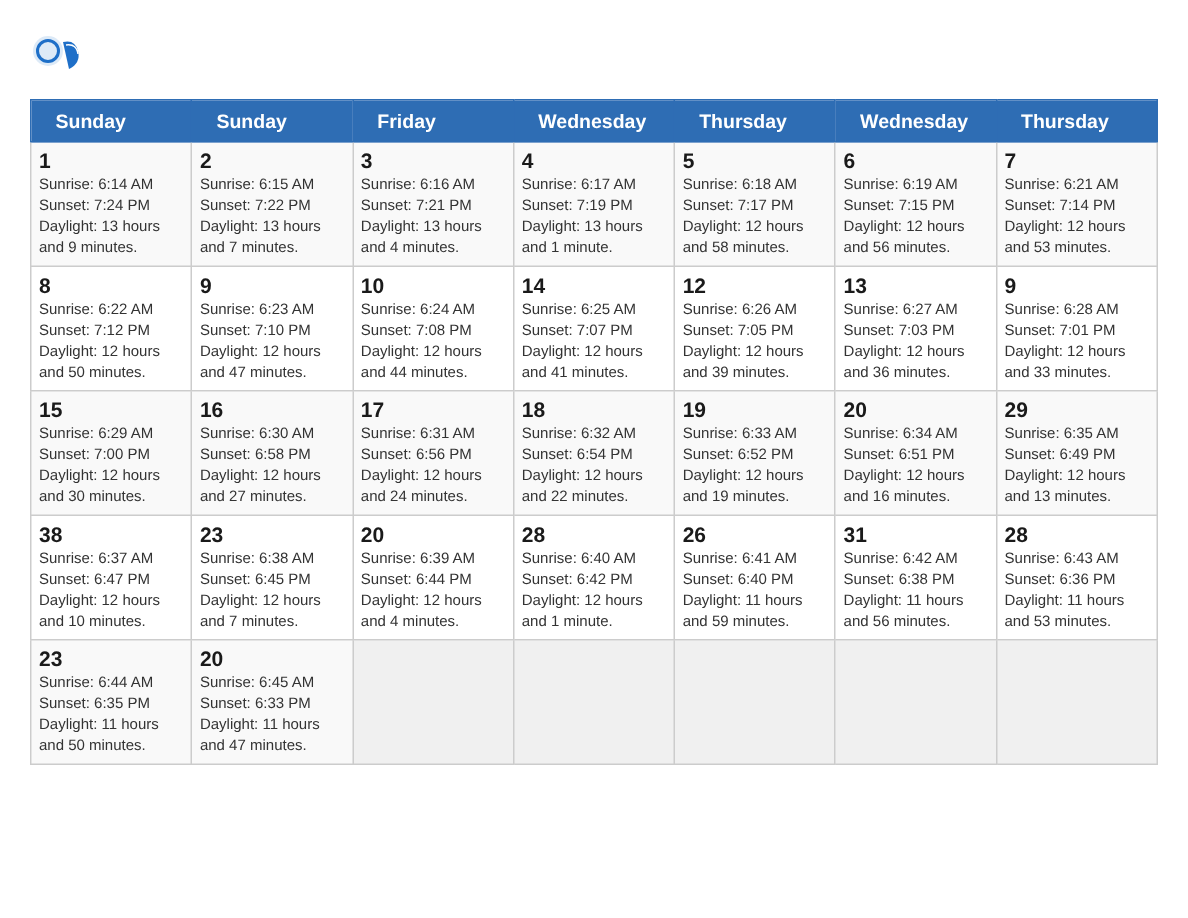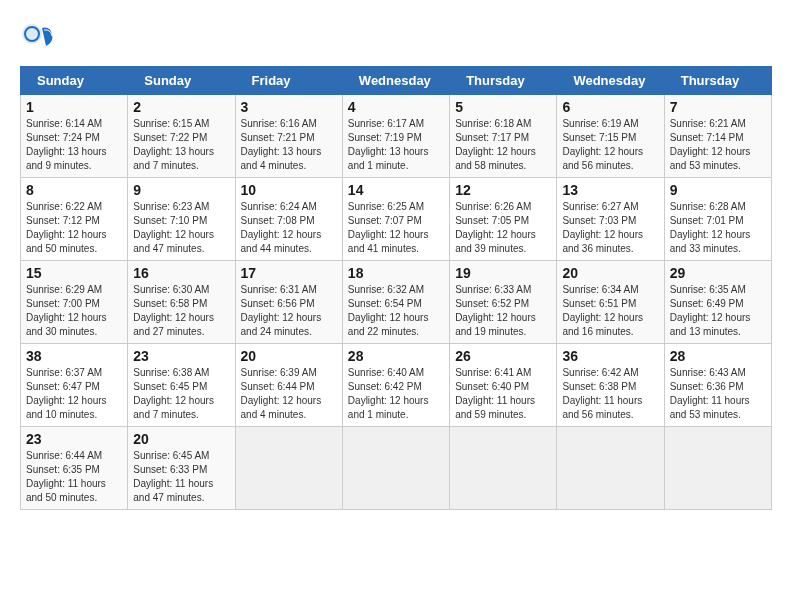--- a/index.html
+++ b/index.html
@@ -226,21 +226,21 @@
       </td>
         <td>
         <span class="day-num">28</span>
         <span class="day-detail">Sunrise: 6:40 AM<br>Sunset: 6:42 PM<br>Daylight: 12 hours and 1 minute.</span>
       </td>
         <td>
         <span class="day-num">26</span>
         <span class="day-detail">Sunrise: 6:41 AM<br>Sunset: 6:40 PM<br>Daylight: 11 hours and 59 minutes.</span>
       </td>
         <td>
-        <span class="day-num">36</span>
+        <span class="day-num">31</span>
         <span class="day-detail">Sunrise: 6:42 AM<br>Sunset: 6:38 PM<br>Daylight: 11 hours and 56 minutes.</span>
       </td>
         <td>
         <span class="day-num">28</span>
         <span class="day-detail">Sunrise: 6:43 AM<br>Sunset: 6:36 PM<br>Daylight: 11 hours and 53 minutes.</span>
       </td>
       </tr>
       <tr>
         <td>
         <span class="day-num">23</span>

